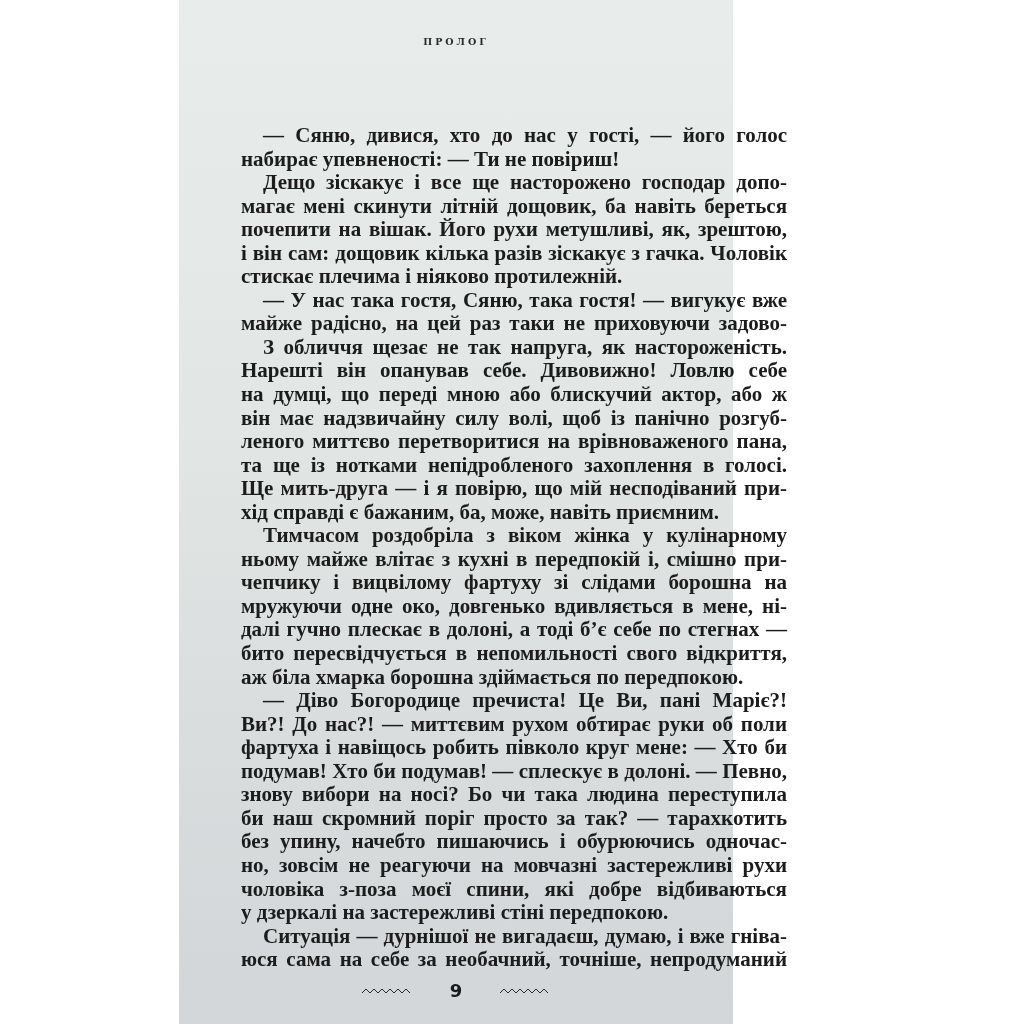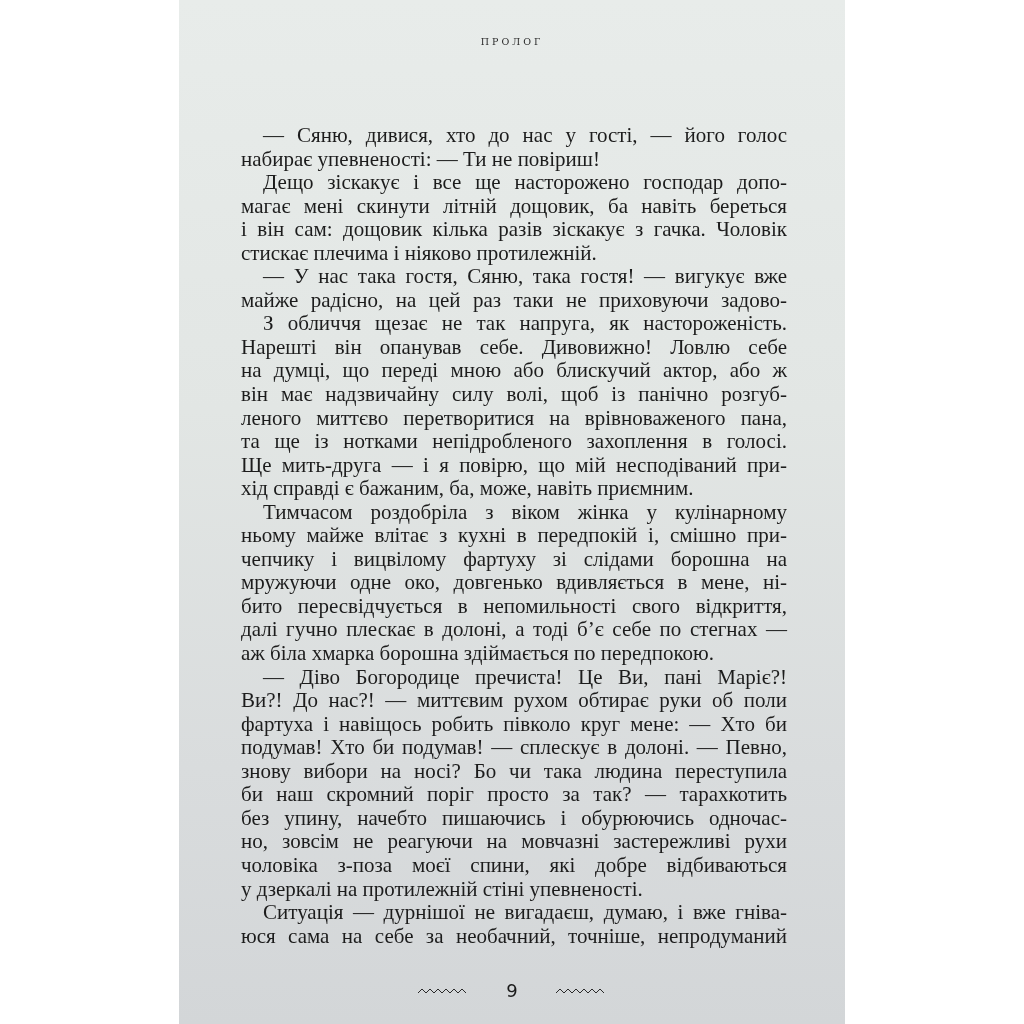--- a/index.html
+++ b/index.html
@@ -7,23 +7,24 @@
     padding: 0;
     width: 1024px;
     height: 1024px;
     background: #ffffff;
     overflow: hidden;
   }
   .page {
     position: absolute;
     left: 179px;
     top: 0;
-    width: 666px;
+    width: 554px;
     height: 1024px;
     background: linear-gradient(180deg, #e8ecea 0%, #e2e6e4 40%, #d9dcdd 75%, #d3d6d8 100%);
+    font-weight: bold;
   }
   .running-head {
     position: absolute;
     left: 0;
     width: 100%;
     top: 36px;
     text-align: center;
     font-family: "DejaVu Serif", serif;
     font-size: 9.5px;
     letter-spacing: 3px;
@@ -76,49 +77,50 @@
 <body>
 
 <div class="page">
   <div class="running-head">ПРОЛОГ</div>
 
   <div class="text-block" id="text-block">
       <span class="line indent">— Сяню, дивися, хто до нас у гості, — його голос</span>
       <span class="line last">набирає упевненості: — Ти не повіриш!</span>
       <span class="line indent">Дещо зіскакує і все ще насторожено господар допо-</span>
       <span class="line">магає мені скинути літній дощовик, ба навіть береться</span>
+      <span class="line">почепити на вішак. Його рухи метушливі, як, зрештою,</span>
       <span class="line">і він сам: дощовик кілька разів зіскакує з гачка. Чоловік</span>
       <span class="line last">стискає плечима і ніяково протилежній.</span>
       <span class="line indent">— У нас така гостя, Сяню, така гостя! — вигукує вже</span>
       <span class="line">майже радісно, на цей раз таки не приховуючи задово-</span>
       <span class="line indent">З обличчя щезає не так напруга, як настороженість.</span>
       <span class="line">Нарешті він опанував себе. Дивовижно! Ловлю себе</span>
       <span class="line">на думці, що переді мною або блискучий актор, або ж</span>
       <span class="line">він має надзвичайну силу волі, щоб із панічно розгуб-</span>
       <span class="line">леного миттєво перетворитися на врівноваженого пана,</span>
       <span class="line">та ще із нотками непідробленого захоплення в голосі.</span>
       <span class="line">Ще мить-друга — і я повірю, що мій несподіваний при-</span>
       <span class="line last">хід справді є бажаним, ба, може, навіть приємним.</span>
       <span class="line indent">Тимчасом роздобріла з віком жінка у кулінарному</span>
       <span class="line">ньому майже влітає з кухні в передпокій і, смішно при-</span>
       <span class="line">чепчику і вицвілому фартуху зі слідами борошна на</span>
       <span class="line">мружуючи одне око, довгенько вдивляється в мене, ні-</span>
+      <span class="line">далі гучно плескає в долоні, а тоді б’є себе по стегнах —</span>
       <span class="line">бито пересвідчується в непомильності свого відкриття,</span>
-      <span class="line">далі гучно плескає в долоні, а тоді б’є себе по стегнах —</span>
       <span class="line last">аж біла хмарка борошна здіймається по передпокою.</span>
       <span class="line indent">— Діво Богородице пречиста! Це Ви, пані Маріє?!</span>
       <span class="line">Ви?! До нас?! — миттєвим рухом обтирає руки об поли</span>
       <span class="line">фартуха і навіщось робить півколо круг мене: — Хто би</span>
       <span class="line">подумав! Хто би подумав! — сплескує в долоні. — Певно,</span>
       <span class="line">знову вибори на носі? Бо чи така людина переступила</span>
       <span class="line">би наш скромний поріг просто за так? — тарахкотить</span>
       <span class="line">без упину, начебто пишаючись і обурюючись одночас-</span>
       <span class="line">но, зовсім не реагуючи на мовчазні застережливі рухи</span>
       <span class="line">чоловіка з-поза моєї спини, які добре відбиваються</span>
-      <span class="line last">у дзеркалі на протилежній стіні упевненості.</span>
+      <span class="line last">у дзеркалі на застережливі стіні передпокою.</span>
       <span class="line indent">Ситуація — дурнішої не вигадаєш, думаю, і вже гніва-</span>
       <span class="line">юся сама на себе за необачний, точніше, непродуманий</span>
     </div>
 
   <div class="folio">
     <span class="squiggle">
       <svg width="50" height="10" viewBox="0 0 50 10">
         <polyline points="0,7 4,3 8,7 12,3 16,7 20,3 24,7 28,3 32,7 36,3 40,7 44,3 48,7" fill="none" stroke="#2a2a2a" stroke-width="1"></polyline>
       </svg>
     </span>

